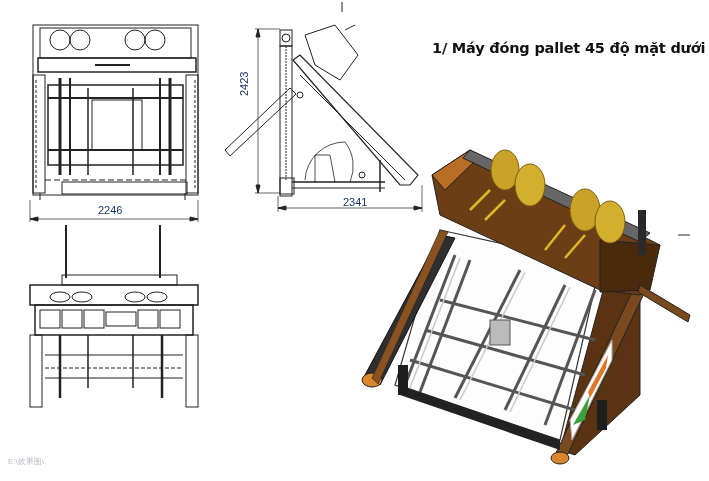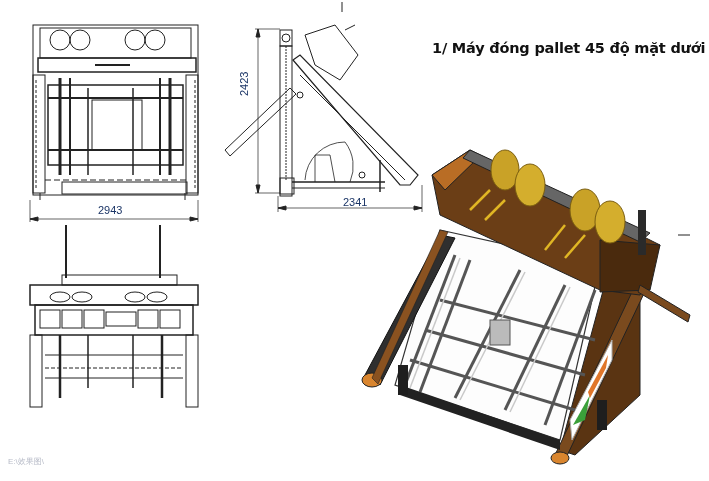--- a/index.html
+++ b/index.html
@@ -173,16 +173,16 @@
       <line x1="545" y1="250" x2="565" y2="225"></line>
       <line x1="565" y1="258" x2="585" y2="235"></line>
     </g>
 
     <polygon points="640,285 690,315 688,322 638,292" fill="#7a4a1e" stroke="#222"></polygon>
     <line x1="678" y1="235" x2="690" y2="235" stroke="#222"></line>
     <rect x="638" y="210" width="8" height="45" fill="#2a2a2a"></rect>
   </g>
 </svg>
 
-<div class="abs dim" style="left:98px;top:204px;">2943</div>
+<div class="abs dim" style="left:98px;top:204px;">2246</div>
 <div class="abs dim" style="left:238px;top:96px;transform:rotate(-90deg);transform-origin:left top;">2423</div>
 <div class="abs dim" style="left:343px;top:196px;">2341</div>
 <div class="abs footer">E:\效果图\</div>
 
 </body></html>

